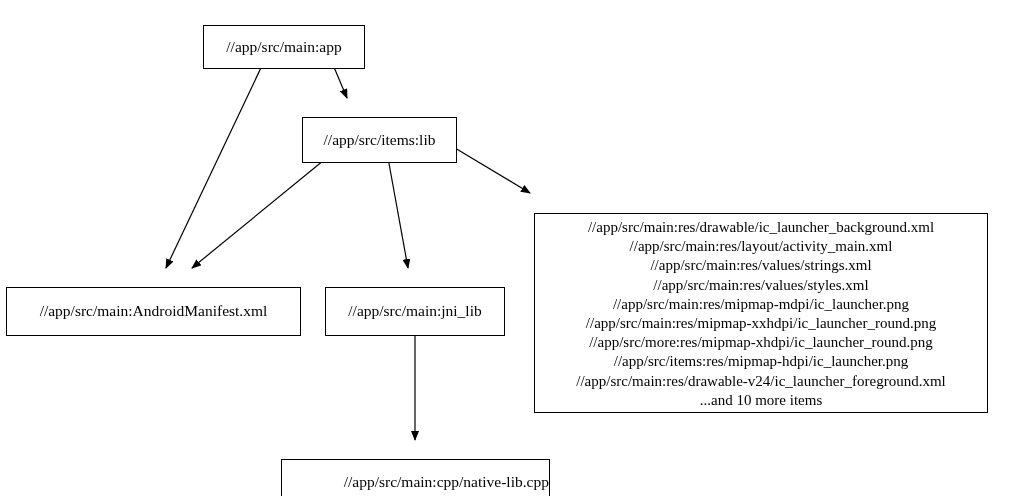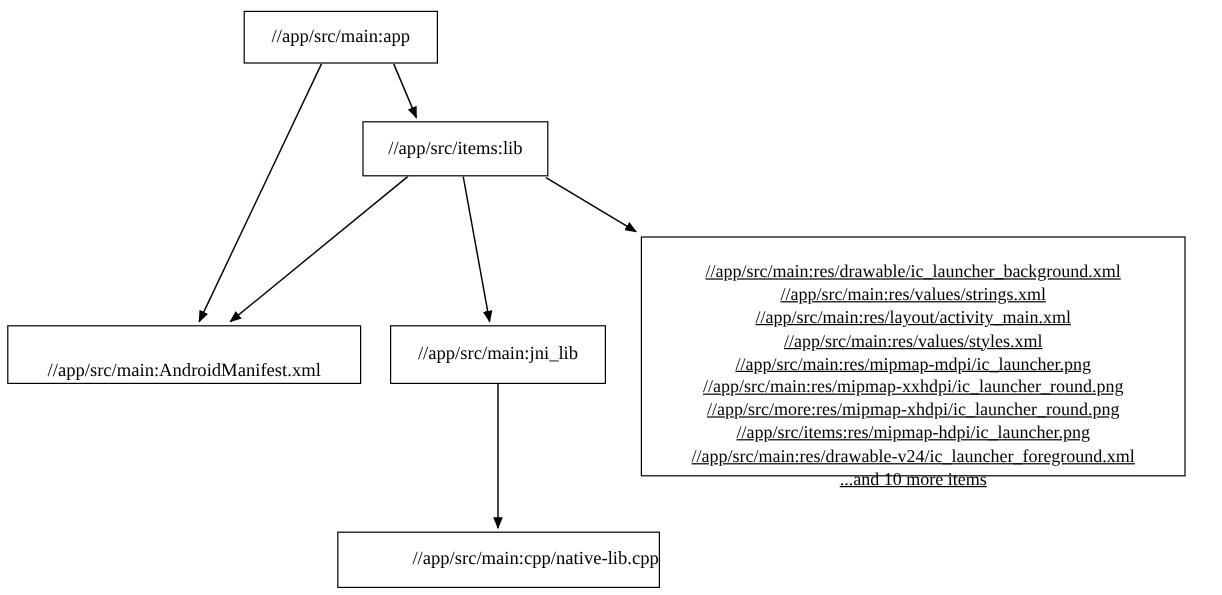--- a/index.html
+++ b/index.html
@@ -28,32 +28,32 @@
     box-sizing: border-box;
     border: 1px solid #000000;
     background: #ffffff;
     display: flex;
     align-items: center;
     justify-content: center;
     text-align: center;
     font-size: 15.5px;
     line-height: 1.2;
     white-space: nowrap;
+    margin-top: 16px;
   }
   #node-app        { left: 203px; top:   9px; width: 162px; height:  44px; }
   #node-lib        { left: 302px; top: 101px; width: 155px; height:  46px; }
-  #node-manifest   { left:   6px; top: 271px; width: 295px; height:  49px; align-items: flex-end; }
+  #node-manifest   { left:   6px; top: 271px; width: 295px; height:  49px; }
   #node-jni-lib    { left: 325px; top: 271px; width: 180px; height:  49px; text-align: center; }
   #node-cpp        { left: 281px; top: 443px; width: 269px; height:  47px; justify-content: flex-end; }
   #node-resources  {
     left: 534px; top: 197px; width: 454px; height: 200px;
     display: block;
-    padding-top: 20px;
+    padding-top: 4px;
     font-size: 15px;
-    text-decoration: underline;
   }
   #node-resources .res-line {
     display: block;
     text-align: center;
     line-height: 19.2px;
     white-space: nowrap;
   }
 </style>
 </head>
 <body>
@@ -85,22 +85,22 @@
   <div class="node" id="node-manifest">
     <span>//app/src/main:AndroidManifest.xml</span>
   </div>
 
   <div class="node" id="node-jni-lib">
     <span>//app/src/main:jni_lib</span>
   </div>
 
   <div class="node" id="node-resources">
     <span class="res-line">//app/src/main:res/drawable/ic_launcher_background.xml</span>
+    <span class="res-line">//app/src/main:res/layout/activity_main.xml</span>
     <span class="res-line">//app/src/main:res/values/strings.xml</span>
-    <span class="res-line">//app/src/main:res/layout/activity_main.xml</span>
     <span class="res-line">//app/src/main:res/values/styles.xml</span>
     <span class="res-line">//app/src/main:res/mipmap-mdpi/ic_launcher.png</span>
     <span class="res-line">//app/src/main:res/mipmap-xxhdpi/ic_launcher_round.png</span>
     <span class="res-line">//app/src/more:res/mipmap-xhdpi/ic_launcher_round.png</span>
     <span class="res-line">//app/src/items:res/mipmap-hdpi/ic_launcher.png</span>
     <span class="res-line">//app/src/main:res/drawable-v24/ic_launcher_foreground.xml</span>
     <span class="res-line">...and 10 more items</span>
   </div>
 
   <div class="node" id="node-cpp">

